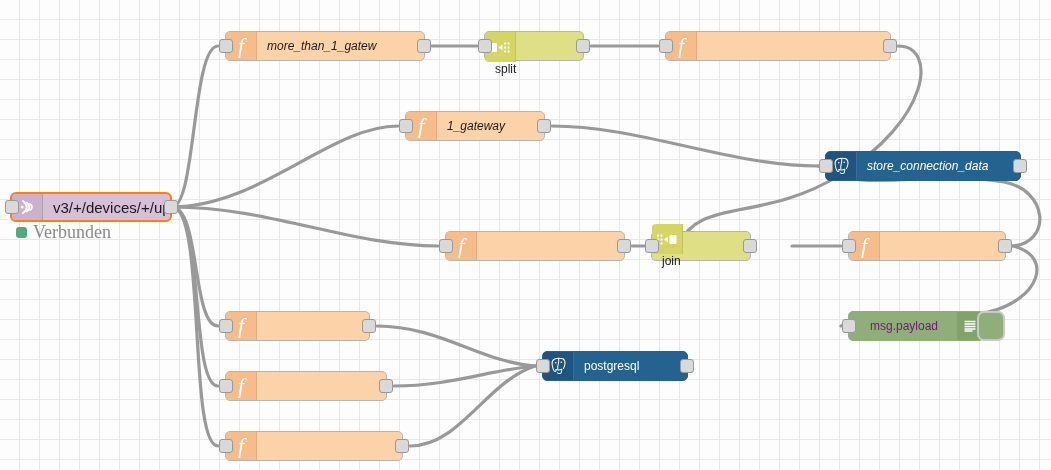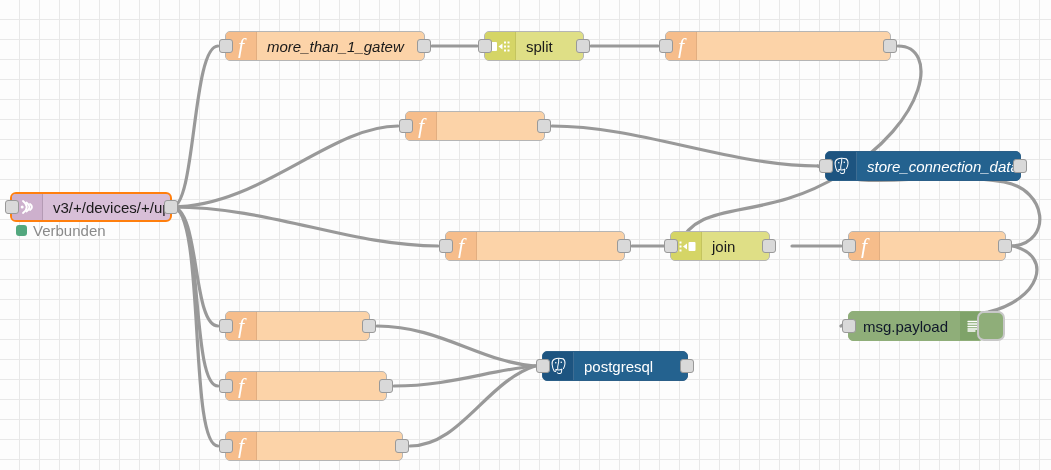--- a/index.html
+++ b/index.html
@@ -53,32 +53,32 @@
     display: flex;
     align-items: center;
     justify-content: center;
     border-right: 1px solid rgba(0,0,0,0.08);
   }
   .node .label {
     flex: 1 1 auto;
     display: flex;
     align-items: center;
     padding: 0 10px;
-    font-size: 15px;
+    font-size: 12px;
     color: #1a1a1a;
     white-space: nowrap;
   }
 
   
   .node.func { background: #fcd3a8; border-color: #b5b5b5; }
   .node.func .icon-box { background: #f6bd8b; }
   .node.func .label { font-style: italic; }
 
   
-  .node.seq { background: #dfdf86; border-color: #b5b5b5; }
+  .node.seq { background: #dfdf86; border-color: #b5b5b5; flex-direction: column; }
   .node.seq .icon-box { background: #d5d566; }
   .node.seq .label { font-style: normal; }
 
   
   .node.pg { background: #24628f; border-color: #2b5f88; }
   .node.pg .icon-box { background: #1d5480; border-right-color: rgba(255,255,255,0.15); }
   .node.pg .label { color: #ffffff; font-style: italic; }
   .node.pg.plain .label { font-style: normal; }
 
   
@@ -90,21 +90,21 @@
   .node.mqtt .icon-box { background: #cdb0cd; border-right-color: rgba(0,0,0,0.12); }
   .node.mqtt .label { font-style: normal; font-size: 15px; }
 
   
   .node.debug {
     background: #8fae79;
     border-color: #8fae79;
     border-radius: 5px;
   }
   .node.debug .label {
-    color: #0f172a;
+    color: #701a75;
     font-style: normal;
     justify-content: center;
     padding: 0 12px 0 14px;
   }
   .node.debug .dbg-icon-box {
     width: 26px;
     flex: 0 0 26px;
     background: #7fa369;
     display: flex;
     align-items: center;
@@ -138,23 +138,23 @@
   .port.in  { left: -7px; }
   .port.out { right: -7px; }
   .node.mqtt .port.out { right: -8px; }
 
   
   .status {
     position: absolute;
     display: flex;
     align-items: center;
     gap: 6px;
-    font-size: 15px;
+    font-size: 18px;
     color: #8a8a8a;
-    font-family: Liberation Sans, sans-serif;
+    font-family: Liberation Serif, serif;
     white-space: nowrap;
   }
   .status .dot {
     width: 11px;
     height: 11px;
     border-radius: 3px;
     background: #53a87f;
     display: inline-block;
   }
 
@@ -247,20 +247,21 @@
       <span class="f-glyph">f</span>
     </span>
     <span class="port out"></span>
   </div>
 
   <div class="node func" style="left:405px; top:111px; width:140px;">
     <span class="port in"></span>
     <span class="icon-box">
       <span class="f-glyph">f</span>
     </span>
+    <span class="label">1_gateway</span>
     <span class="port out"></span>
   </div>
 
   <div class="node pg" style="left:825px; top:151px; width:196px;">
     <span class="port in"></span>
     <span class="icon-box">
       <svg width="22" height="22" viewBox="0 0 24 24" aria-hidden="true">
         <g fill="none" stroke="#ffffff" stroke-width="1.1" stroke-linejoin="round" stroke-linecap="round">
           <path d="M17.5 4.2 c -3.3 -1.0 -7.2 -0.9 -9.6 0.5 c -2.0 1.2 -2.6 3.3 -2.3 5.6 c 0.3 2.4 1.1 5.0 1.9 6.6 c 0.5 1.0 1.3 1.4 1.9 0.9 c 0.5 -0.4 0.6 -1.2 0.4 -2.0"></path>
           <path d="M12.8 4.0 c 0.1 2.0 -0.2 4.8 -0.7 6.6 c -0.4 1.5 -0.6 3.2 -0.3 4.6"></path>
@@ -278,21 +279,21 @@
   </div>
 
   <div class="node func" style="left:445px; top:231px; width:180px;">
     <span class="port in"></span>
     <span class="icon-box">
       <span class="f-glyph">f</span>
     </span>
     <span class="port out"></span>
   </div>
 
-  <div class="node seq" style="left:670px; top:231px; width:100px;">
+  <div class="node seq" style="left:651px; top:231px; width:100px;justify-content:center;">
     <span class="port in"></span>
     <span class="icon-box">
       <svg width="22" height="16" viewBox="0 0 22 16" aria-hidden="true">
         <g fill="#ffffff">
           <rect x="1" y="3.5" width="2" height="2"></rect>
             <rect x="4.5" y="3.5" width="2" height="2"></rect>
           <rect x="1" y="7.5" width="2" height="2"></rect>
             <rect x="4.5" y="7.5" width="2" height="2"></rect>
           <rect x="1" y="11.5" width="2" height="2"></rect>
             <rect x="4.5" y="11.5" width="2" height="2"></rect>

